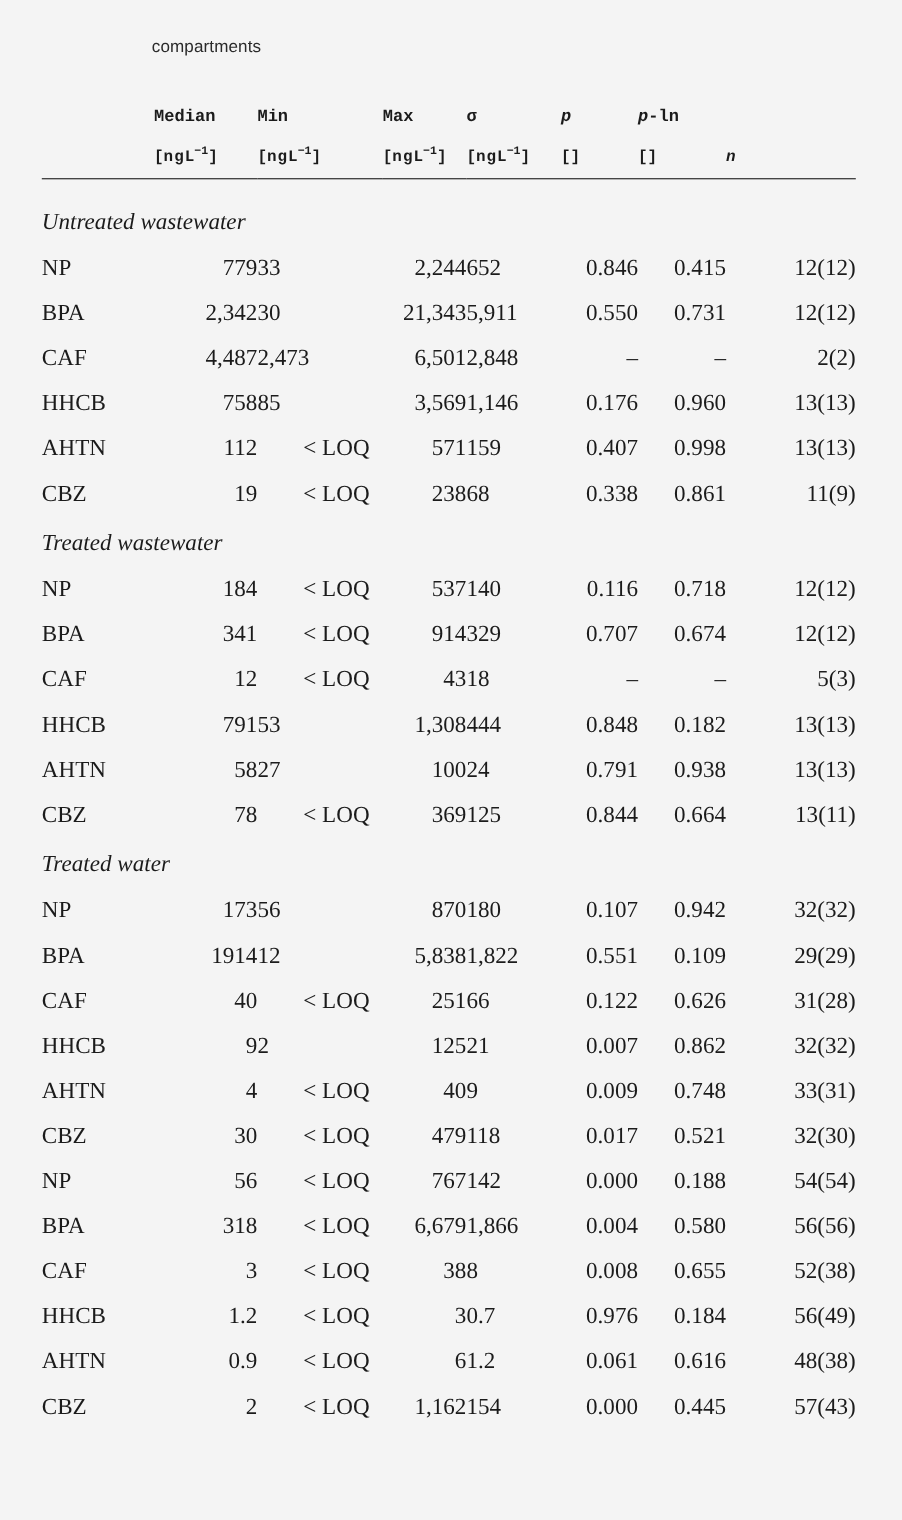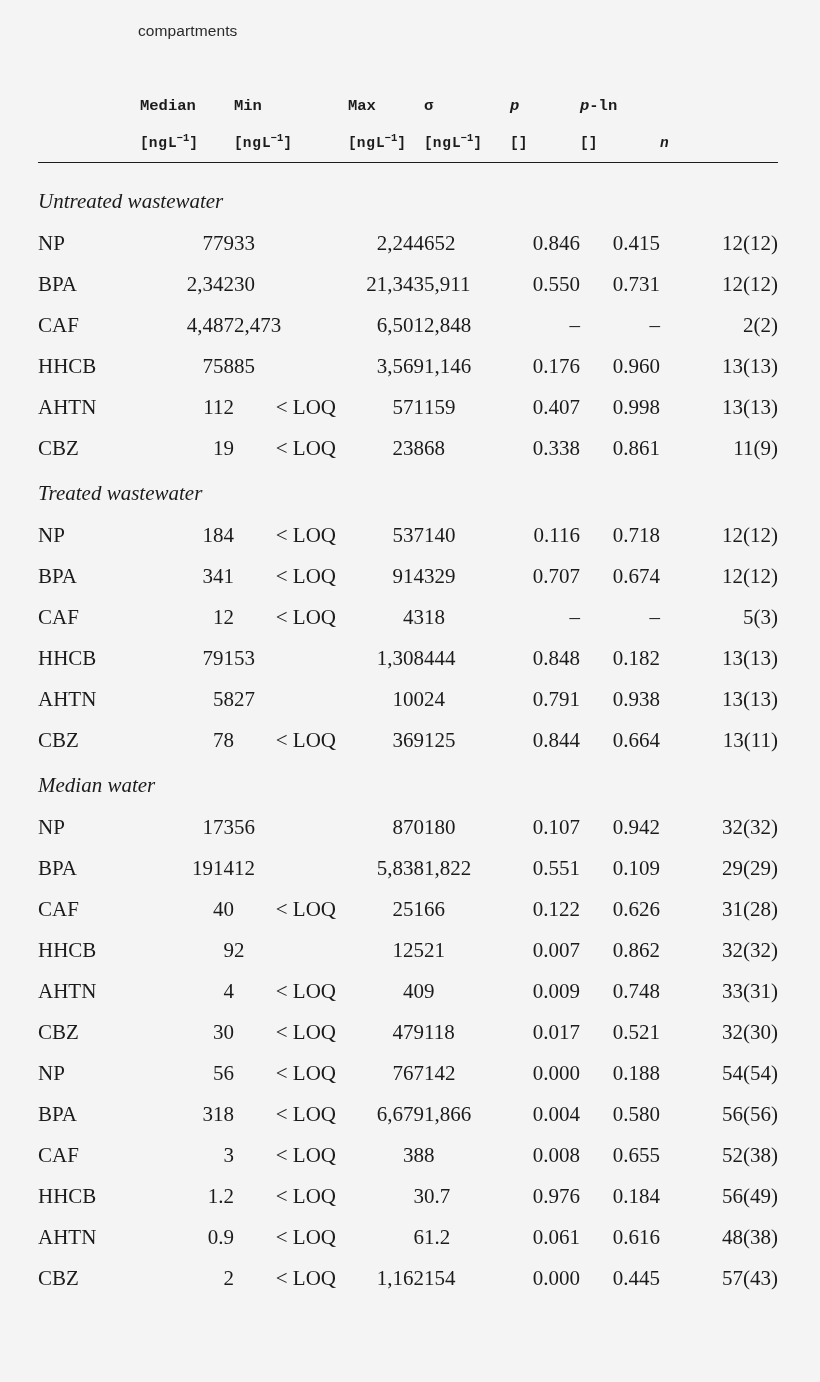--- a/index.html
+++ b/index.html
@@ -15,21 +15,21 @@
     overflow: hidden;
     font-family: "Liberation Serif", "DejaVu Serif", serif;
     color: #1b1b1b;
     -webkit-font-smoothing: antialiased;
   }
 
   
   .caption-cont {
     position: absolute;
     left: 138px;
-    top: 21px;
+    top: 33px;
     font-family: "Liberation Sans", "DejaVu Sans", sans-serif;
     font-size: 15.5px;
     line-height: 20px;
     color: #2a2a2a;
     letter-spacing: .1px;
     white-space: nowrap;
   }
 
   
   .table-wrap {
@@ -294,21 +294,21 @@
           <td class="name">CBZ</td>
           <td class="med">78</td>
           <td class="min loq">&lt; LOQ</td>
           <td class="max">369</td>
           <td class="sig">125</td>
           <td class="pv">0.844</td>
           <td class="plnv">0.664</td>
           <td class="nv">13(11)</td>
         </tr>
         <tr class="section-row">
-          <td colspan="8">Median water</td>
+          <td colspan="8">Treated water</td>
         </tr>
         <tr>
           <td class="name">NP</td>
           <td class="med">173</td>
           <td class="min">56</td>
           <td class="max">870</td>
           <td class="sig">180</td>
           <td class="pv">0.107</td>
           <td class="plnv">0.942</td>
           <td class="nv">32(32)</td>

